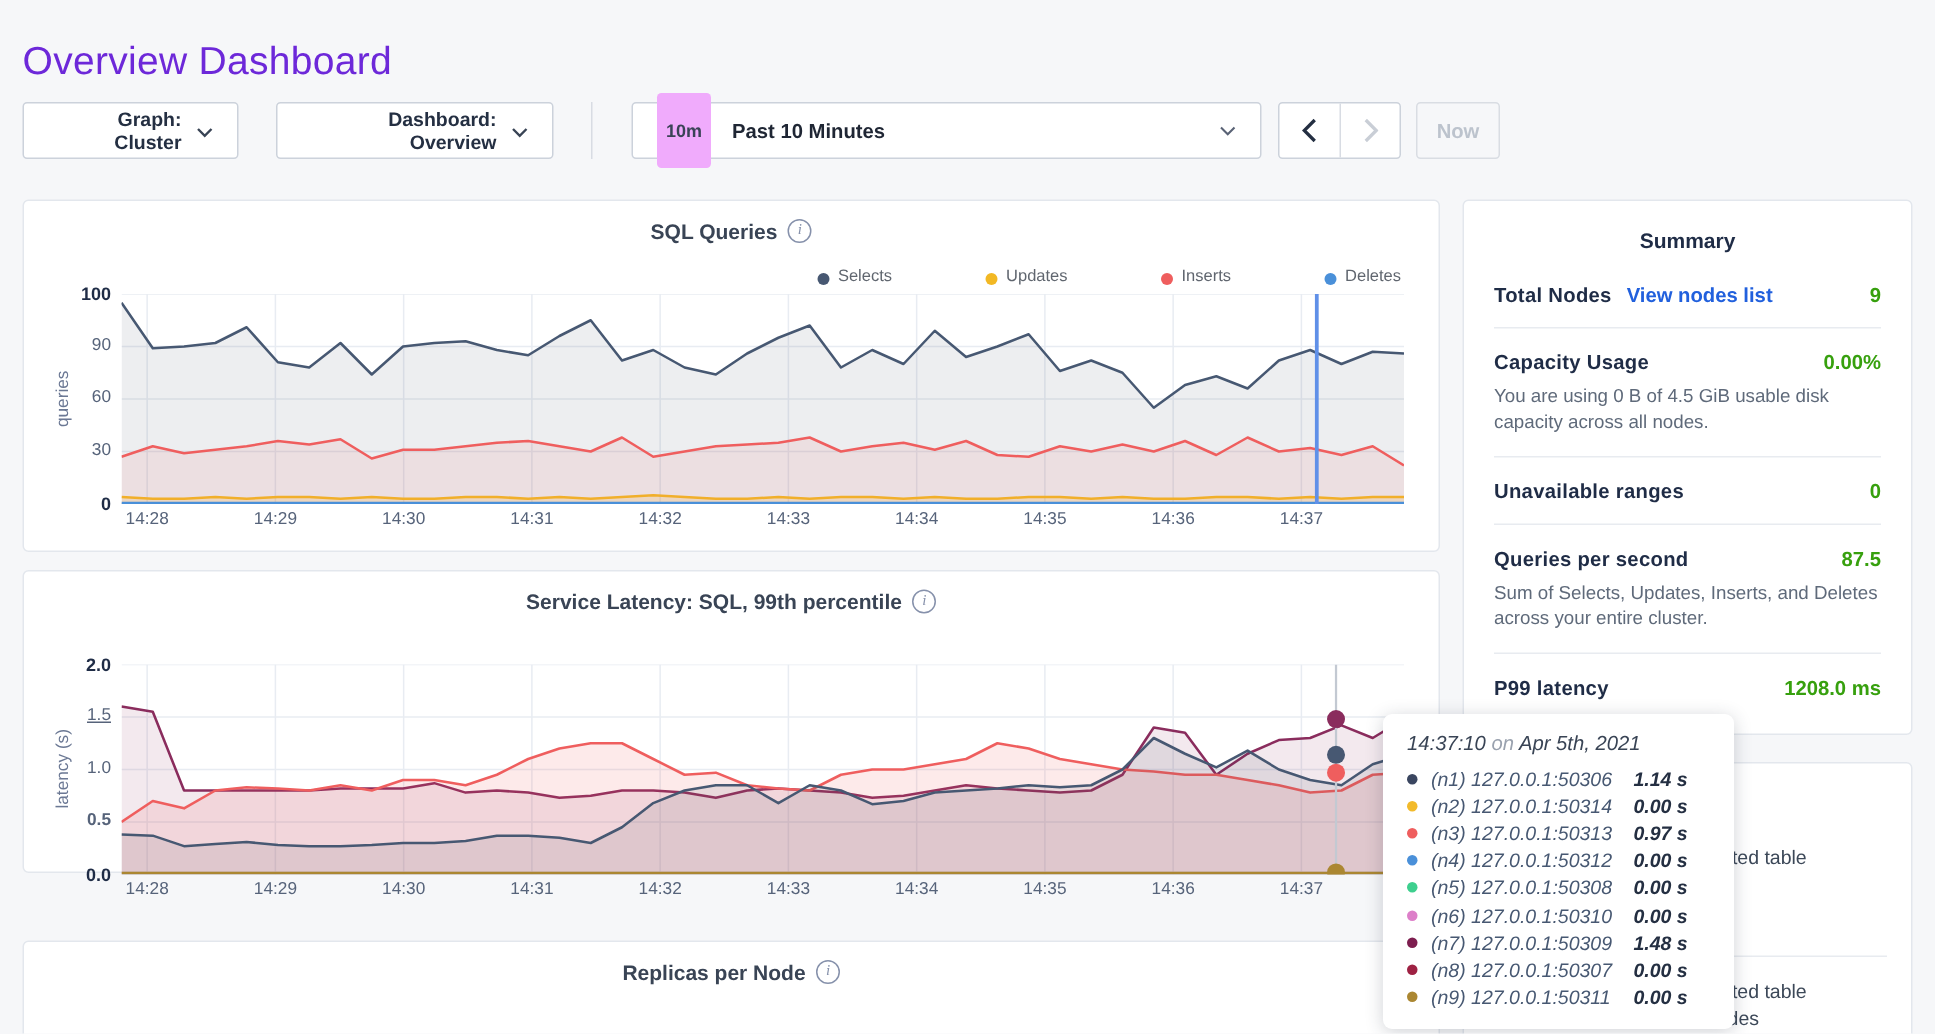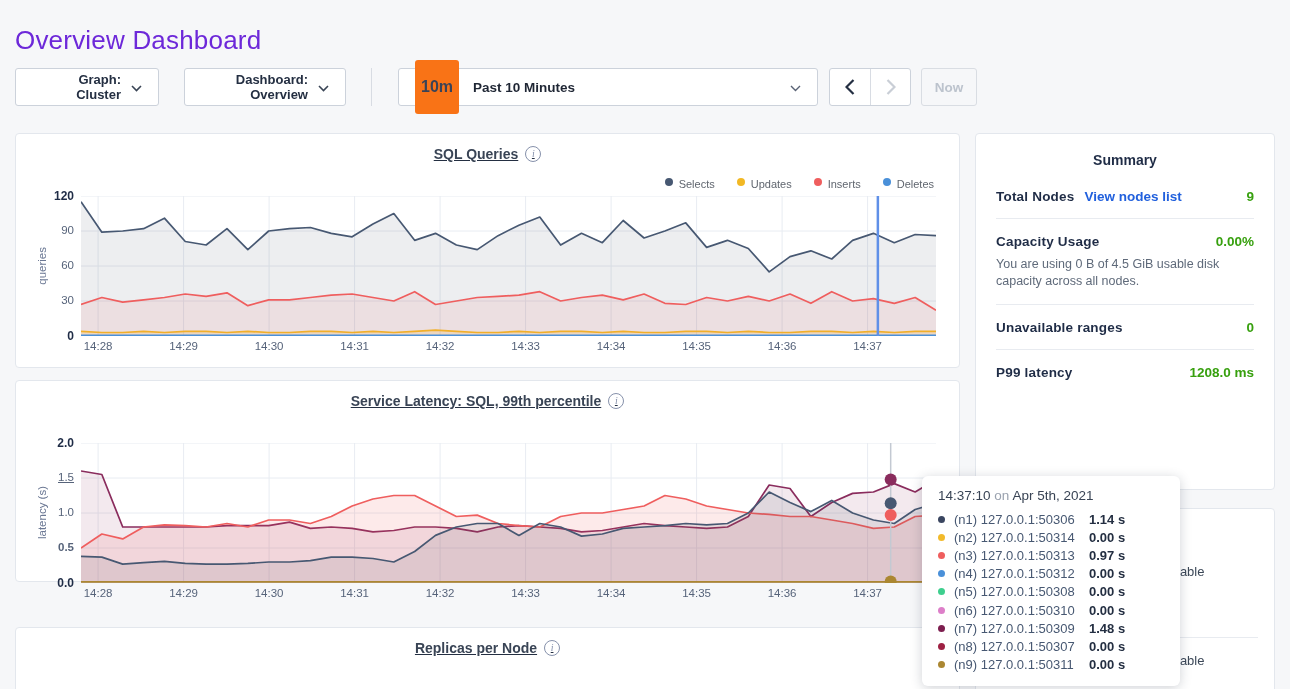--- a/index.html
+++ b/index.html
@@ -6,45 +6,45 @@
   html,body { width:1290px; height:689px; overflow:hidden; }
   body { font-family:"Liberation Sans", sans-serif; background:#f6f7f9; color:#242f42; position:relative; }
 
   .page-title { position:absolute; left:15px; top:13px; font-size:26px; font-weight:500; color:#6d28d9; letter-spacing:.2px;margin-top:12px; }
 
   
   .toolbar { position:absolute; left:15px; top:68px; height:38px; display:flex; align-items:center;text-align:right; }
   .tb-btn { height:38px; background:#fff; border:1px solid #ccd2db; border-radius:3px; display:flex; align-items:center; font-size:13px; font-weight:bold; color:#242f42; padding:0 16px; cursor:pointer; }
   .tb-btn .chev { margin-left:10px; }
   .btn-graph { width:144px; justify-content:space-between; }
-  .btn-dashboard { width:162px; margin-left:25px; justify-content:space-between; }
+  .btn-dashboard { width:185px; margin-left:25px; justify-content:space-between; }
   .tb-divider { width:1px; height:38px; background:#d8dce3; margin-left:25px; }
   .timepicker { width:420px; margin-left:26px; height:38px; background:#fff; border:1px solid #ccd2db; border-radius:3px; display:flex; align-items:center; padding:0 16px; cursor:pointer; }
-  .time-badge { background:#f97316; color:#3a4357; border-radius:3px; font-size:16px; font-weight:bold; padding:18px 6px; }
+  .time-badge { background:#f0abfc; color:#3a4357; border-radius:3px; font-size:12px; font-weight:bold; padding:18px 6px; }
   .time-label { font-size:13.5px; font-weight:bold; margin-left:14px; color:#1f2634; }
   .timepicker .chev { margin-left:auto; }
   .arrow-group { display:flex; margin-left:11px; border:1px solid #ccd2db; border-radius:3px; background:#fff; height:38px; }
   .arrow-btn { width:40px; height:36px; display:flex; align-items:center; justify-content:center; cursor:pointer; }
   .arrow-btn + .arrow-btn { border-left:1px solid #d8dce3; }
   .btn-now { margin-left:10px; width:56px; height:38px; border:1px solid #d9dde3; border-radius:3px; background:transparent; font-size:13.5px; font-weight:bold; color:#bcc3cd; display:flex; align-items:center; justify-content:center; }
 
   
   .card { position:absolute; background:#fff; border:1px solid #e3e7ed; border-radius:4px; }
   .card-sql      { left:15px; top:133px; width:945px; height:235px; }
   .card-latency  { left:15px; top:380px; width:945px; height:202px; }
   .card-replicas { left:15px; top:627px; width:945px; height:180px; }
   .card-summary  { left:975px; top:133px; width:300px; height:357px; }
   .card-events   { left:975px; top:508px; width:300px; height:240px; }
 
-  .chart-title-row { position:absolute; top:12px; left:0; right:0; display:flex; align-items:center; justify-content:center; gap:7px;text-decoration:underline; }
+  .chart-title-row { position:absolute; top:12px; left:0; right:0; display:flex; align-items:center; justify-content:center; gap:7px; }
   .chart-title { font-size:14px; font-weight:bold; color:#394455; }
   .info-icon { width:16px; height:16px; border:1px solid #8691ab; border-radius:50%; color:#8691ab; font-size:10px; line-height:14px; text-align:center; font-family:"Liberation Serif", serif; font-style:italic; display:inline-block; }
 
   .legend { position:absolute; top:44px; right:25px; display:flex; gap:22px; }
-  .legend-item { display:flex; align-items:flex-start; gap:6px; font-size:11px; color:#60666f; cursor:pointer; }
+  .legend-item { display:flex; align-items:flex-end; gap:6px; font-size:11px; color:#60666f; cursor:pointer;margin-left:40px; }
   .legend-dot { width:8px; height:8px; border-radius:50%; }
 
   .plot { position:absolute; left:65px; top:62px; width:855px; height:140px; }
   .plot svg { display:block; width:100%; height:100%; overflow:hidden; }
   .ylab { position:absolute; left:20px; top:62px; height:140px; display:flex; align-items:center; }
   .ylab span { writing-mode:vertical-rl; transform:rotate(180deg); font-size:11.5px; color:#6b7894; }
   .ytick { position:absolute; width:38px; left:20px; text-align:right; font-size:11.5px; color:#56637a; }
   .ytick.edge { font-weight:bold; color:#1f2c46; font-size:12px; }
   .xtick { position:absolute; top:206px; width:44px; text-align:center; font-size:11.5px; color:#56637a; }
 
@@ -59,21 +59,21 @@
   .sum-value { margin-left:auto; font-size:13.5px; font-weight:bold; color:#37a00e; }
   .sum-desc { font-size:12.5px; color:#5f6a7a; line-height:17px; margin-top:7px; }
 
   
   .events-body { padding:8px 16px 0 16px; }
   .event-item { font-size:13px; color:#3c4858; line-height:18px; border-bottom:1px solid #e8ebf0; }
   .event-item:first-child { padding:12px 0 38px 0; }
   .event-item:last-child { padding:14px 0; border-bottom:none; }
 
   
-  .hover-tooltip { position:absolute; left:922px; top:476px; width:258px; background:#fff; border-radius:6px; box-shadow:0 2px 12px rgba(40,50,70,.22); padding:12px 16px 12px 16px; z-index:20; }
+  .hover-tooltip { position:absolute; left:922px; top:476px; width:234px; background:#fff; border-radius:6px; box-shadow:0 2px 12px rgba(40,50,70,.22); padding:12px 16px 12px 16px; z-index:20;font-style:italic; }
   .tt-title { font-size:13.5px; color:#394455; margin-bottom:7px; }
   .tt-title .on { color:#9aa2af; }
   .tt-row { display:flex; align-items:center; height:18.2px; font-size:13px; }
   .tt-dot { width:7px; height:7px; border-radius:50%; margin-right:9px; flex:none; }
   .tt-label { color:#475872; width:135px; flex:none; }
   .tt-value { font-weight:bold; color:#242f42; }
 </style>
 </head>
 <body>
 
@@ -165,21 +165,21 @@
         <path d="M0,140 L0,108.5 L20.853658536585368,101.5 L41.707317073170735,106.16666666666666 L62.56097560975609,103.83333333333333 L83.41463414634147,101.5 L104.26829268292683,98 L125.12195121951218,100.33333333333334 L145.97560975609758,96.83333333333333 L166.82926829268294,109.66666666666666 L187.6829268292683,103.83333333333333 L208.53658536585365,103.83333333333333 L229.39024390243904,101.5 L250.24390243902437,99.16666666666666 L271.0975609756098,98 L291.95121951219517,101.5 L312.8048780487805,105 L333.6585365853659,95.66666666666667 L354.5121951219512,108.5 L375.3658536585366,105 L396.219512195122,101.5 L417.0731707317073,100.33333333333334 L437.9268292682927,99.16666666666666 L458.7804878048781,95.66666666666667 L479.63414634146346,105 L500.48780487804873,101.5 L521.3414634146342,99.16666666666666 L542.1951219512196,103.83333333333333 L563.048780487805,98 L583.9024390243903,107.33333333333334 L604.7560975609756,108.5 L625.609756097561,101.5 L646.4634146341464,105 L667.3170731707318,100.33333333333334 L688.1707317073171,105 L709.0243902439024,98 L729.8780487804878,107.33333333333334 L750.7317073170732,95.66666666666667 L771.5853658536586,105 L792.439024390244,102.66666666666666 L813.2926829268292,107.33333333333334 L834.1463414634146,101.5 L855,114.33333333333334 L855,140 Z" fill="rgba(239,94,94,0.10)" stroke="none"></path>
         <polyline points="0,108.5 20.853658536585368,101.5 41.707317073170735,106.16666666666666 62.56097560975609,103.83333333333333 83.41463414634147,101.5 104.26829268292683,98 125.12195121951218,100.33333333333334 145.97560975609758,96.83333333333333 166.82926829268294,109.66666666666666 187.6829268292683,103.83333333333333 208.53658536585365,103.83333333333333 229.39024390243904,101.5 250.24390243902437,99.16666666666666 271.0975609756098,98 291.95121951219517,101.5 312.8048780487805,105 333.6585365853659,95.66666666666667 354.5121951219512,108.5 375.3658536585366,105 396.219512195122,101.5 417.0731707317073,100.33333333333334 437.9268292682927,99.16666666666666 458.7804878048781,95.66666666666667 479.63414634146346,105 500.48780487804873,101.5 521.3414634146342,99.16666666666666 542.1951219512196,103.83333333333333 563.048780487805,98 583.9024390243903,107.33333333333334 604.7560975609756,108.5 625.609756097561,101.5 646.4634146341464,105 667.3170731707318,100.33333333333334 688.1707317073171,105 709.0243902439024,98 729.8780487804878,107.33333333333334 750.7317073170732,95.66666666666667 771.5853658536586,105 792.439024390244,102.66666666666666 813.2926829268292,107.33333333333334 834.1463414634146,101.5 855,114.33333333333334" fill="none" stroke="#ef5e5e" stroke-width="1.7" stroke-linejoin="round"></polyline>
         <polyline points="0,139.3 20.853658536585368,139.3 41.707317073170735,139.3 62.56097560975609,139.3 83.41463414634147,139.3 104.26829268292683,139.3 125.12195121951218,139.3 145.97560975609758,139.3 166.82926829268294,139.3 187.6829268292683,139.3 208.53658536585365,139.3 229.39024390243904,139.3 250.24390243902437,139.3 271.0975609756098,139.3 291.95121951219517,139.3 312.8048780487805,139.3 333.6585365853659,139.3 354.5121951219512,139.3 375.3658536585366,139.3 396.219512195122,139.3 417.0731707317073,139.3 437.9268292682927,139.3 458.7804878048781,139.3 479.63414634146346,139.3 500.48780487804873,139.3 521.3414634146342,139.3 542.1951219512196,139.3 563.048780487805,139.3 583.9024390243903,139.3 604.7560975609756,139.3 625.609756097561,139.3 646.4634146341464,139.3 667.3170731707318,139.3 688.1707317073171,139.3 709.0243902439024,139.3 729.8780487804878,139.3 750.7317073170732,139.3 771.5853658536586,139.3 792.439024390244,139.3 813.2926829268292,139.3 834.1463414634146,139.3 855,139.3" fill="none" stroke="#4a90d9" stroke-width="1.7" stroke-linejoin="round"></polyline>
         <line x1="796.86" y1="0" x2="796.86" y2="140" stroke="#6090e8" stroke-width="2.5"></line>
       </svg>
     </div>
 <span class="ytick edge" style="top: 195px;">0</span>
     <span class="ytick" style="top: 160px;">30</span>
     <span class="ytick" style="top: 125px;">60</span>
     <span class="ytick" style="top: 90px;">90</span>
-    <span class="ytick edge" style="top: 55px;">120</span>
+    <span class="ytick edge" style="top: 55px;">100</span>
     <span class="xtick" style="left: 60.1px;">14:28</span>
     <span class="xtick" style="left: 145.6px;">14:29</span>
     <span class="xtick" style="left: 231.1px;">14:30</span>
     <span class="xtick" style="left: 316.6px;">14:31</span>
     <span class="xtick" style="left: 402.1px;">14:32</span>
     <span class="xtick" style="left: 487.6px;">14:33</span>
     <span class="xtick" style="left: 573.1px;">14:34</span>
     <span class="xtick" style="left: 658.6px;">14:35</span>
     <span class="xtick" style="left: 744.1px;">14:36</span>
     <span class="xtick" style="left: 829.6px;">14:37</span>
@@ -266,20 +266,27 @@
       <div class="sum-desc">You are using 0 B of 4.5 GiB usable disk capacity across all nodes.</div>
     </div>
     <div class="sum-row">
       <div class="sum-line">
         <span class="sum-label">Unavailable ranges</span>
         <span class="sum-value">0</span>
       </div>
     </div>
     <div class="sum-row">
       <div class="sum-line">
+        <span class="sum-label">Queries per second</span>
+        <span class="sum-value">87.5</span>
+      </div>
+      <div class="sum-desc">Sum of Selects, Updates, Inserts, and Deletes across your entire cluster.</div>
+    </div>
+    <div class="sum-row">
+      <div class="sum-line">
         <span class="sum-label">P99 latency</span>
         <span class="sum-value">1208.0 ms</span>
       </div>
     </div>
   </div>
 </div>
 
 <div class="card card-events">
   <div class="panel-heading">Events</div>
   <div class="events-body">

